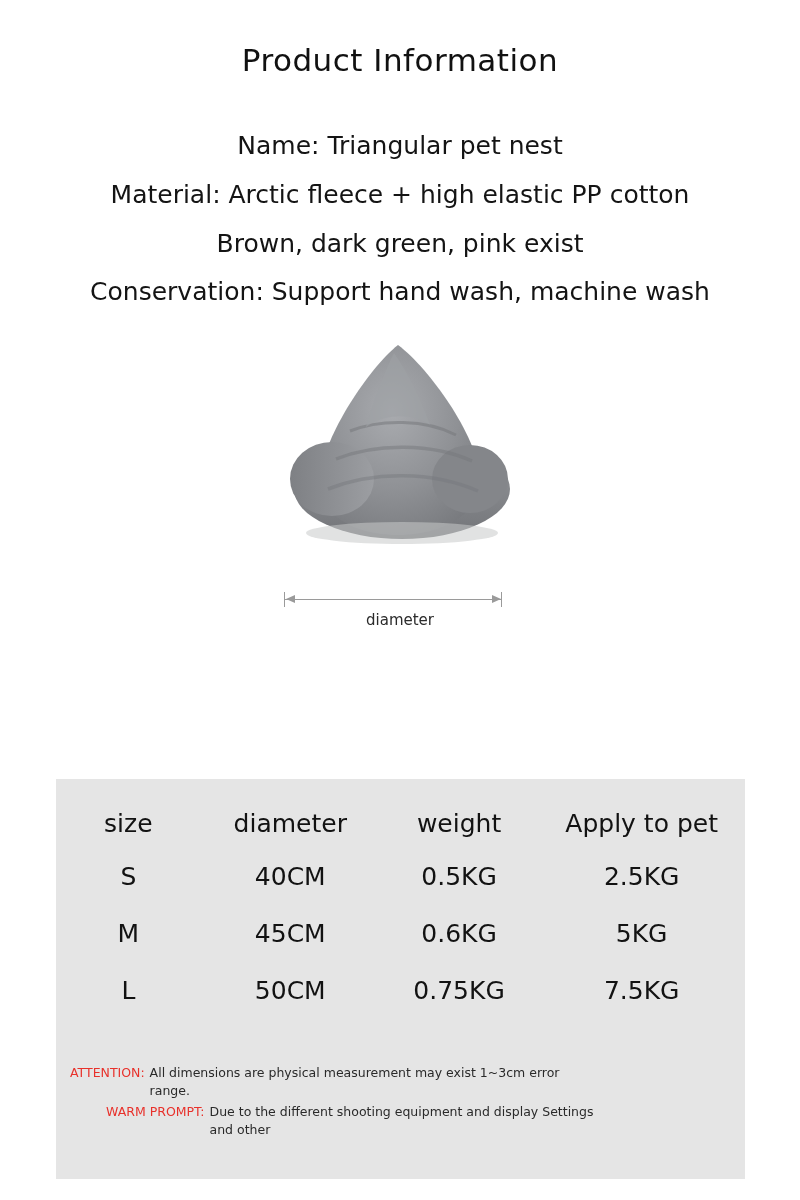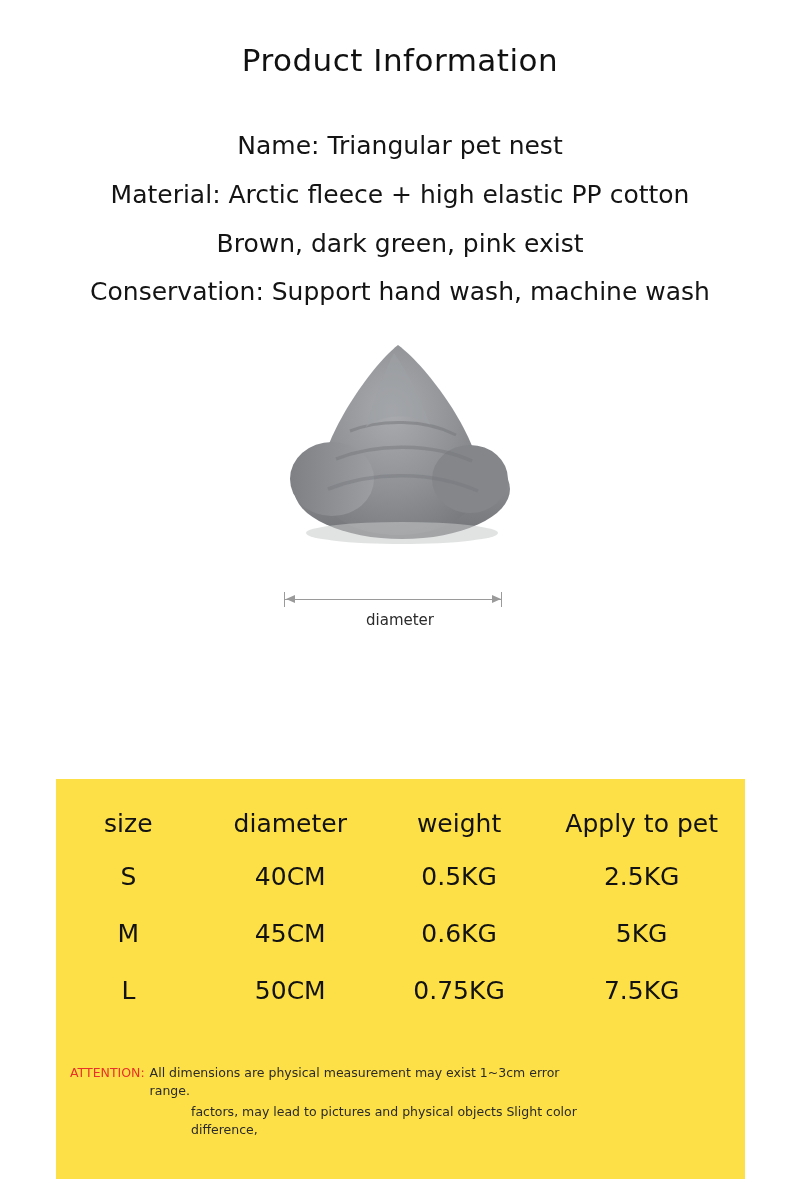--- a/index.html
+++ b/index.html
@@ -107,21 +107,21 @@
     color: #2b2b2b;
   }
 
   
   .panel {
     position: absolute;
     left: 56px;
     top: 779px;
     width: 689px;
     height: 400px;
-    background: #fde047;
+    background: #e5e5e5;
   }
   table.size-table {
     width: 100%;
     border-collapse: collapse;
     margin-top: 18px;
   }
   table.size-table th {
     font-size: 25px;
     font-weight: 400;
     color: #121212;
@@ -260,19 +260,19 @@
         </tr>
       </tbody>
     </table>
 
     <div class="notes">
       <div class="note-row center">
         <span class="note-tag">ATTENTION:</span>
         <span class="note-body">All dimensions are physical measurement may exist 1~3cm error range.</span>
       </div>
       <div class="note-row second">
-        <span class="note-tag"></span>
-        <span class="note-body" style="padding-left:80px">factors, may lead to pictures and physical objects  Slight color difference,</span>
+        <span class="note-tag">WARM PROMPT:</span>
+        <span class="note-body">Due to the different shooting equipment and display Settings and other</span>
       </div>
     </div>
   </div>
 
 </div>
 
 </body></html>

